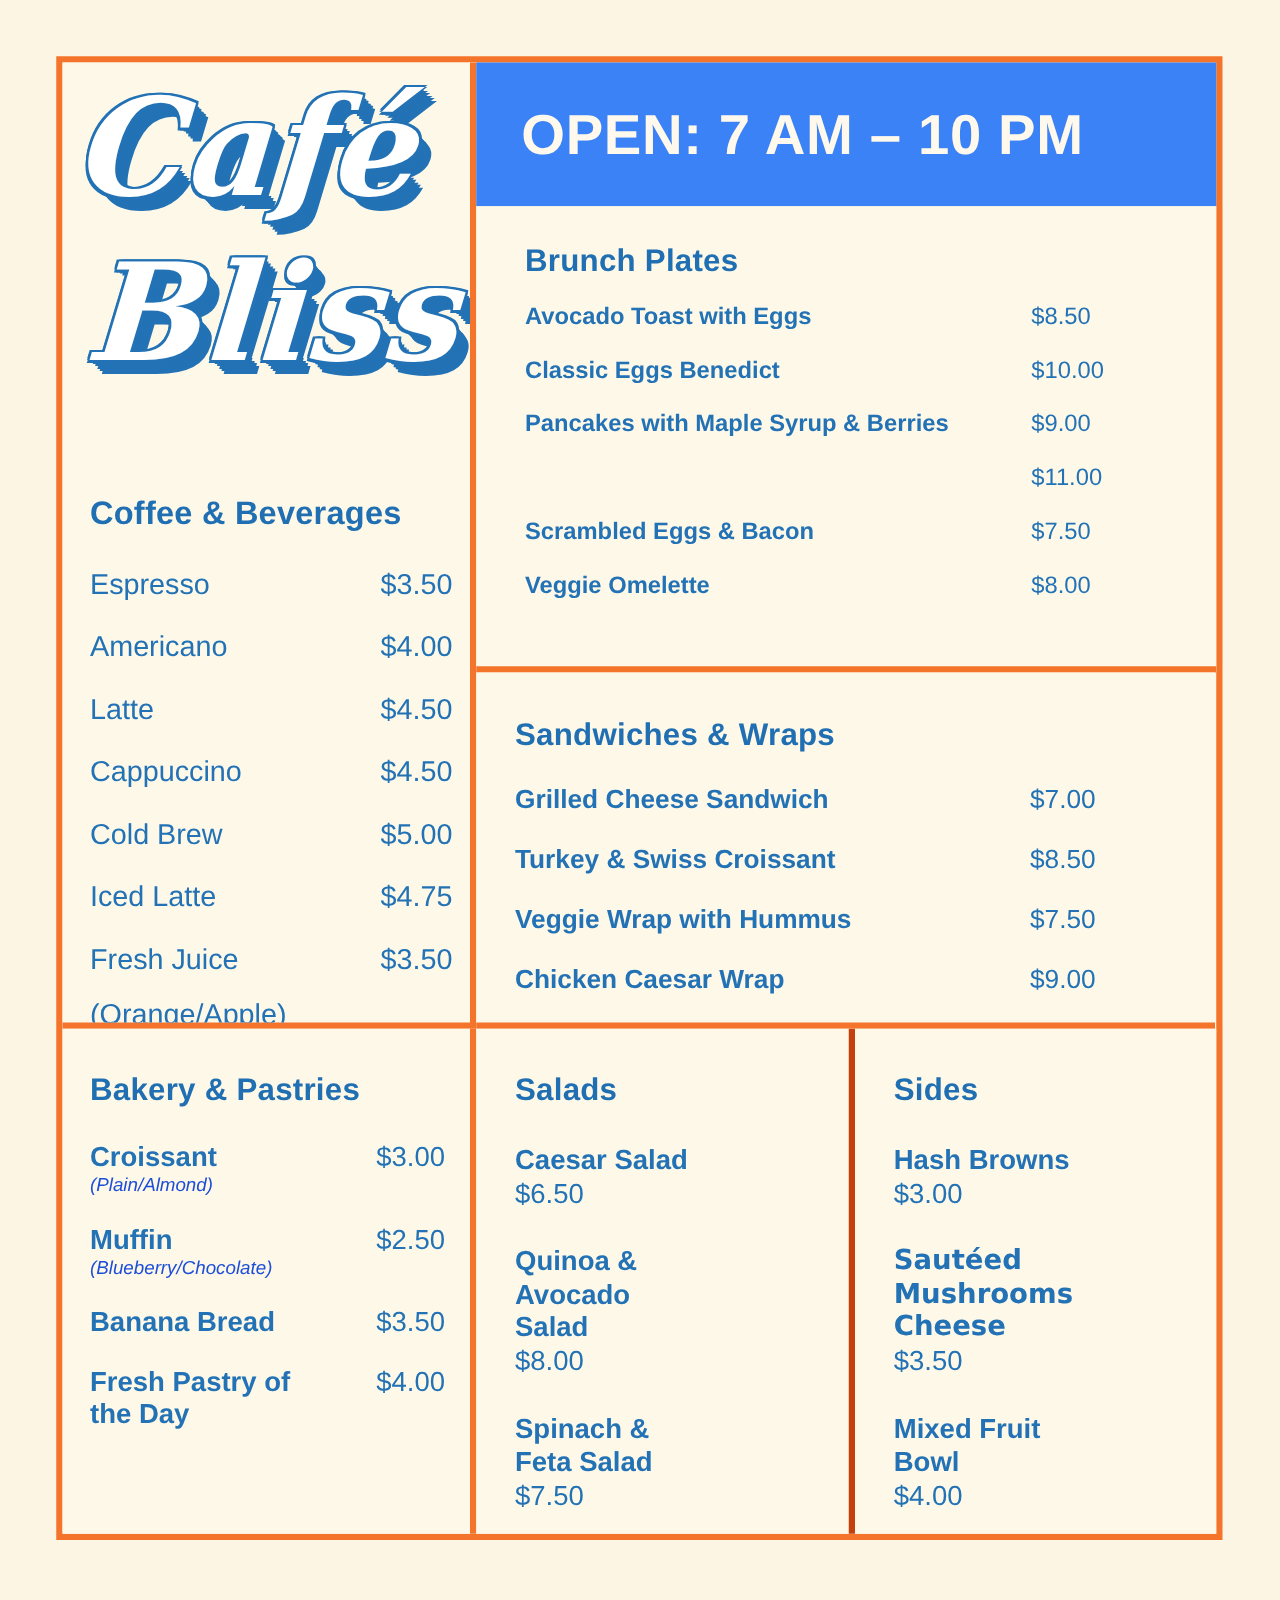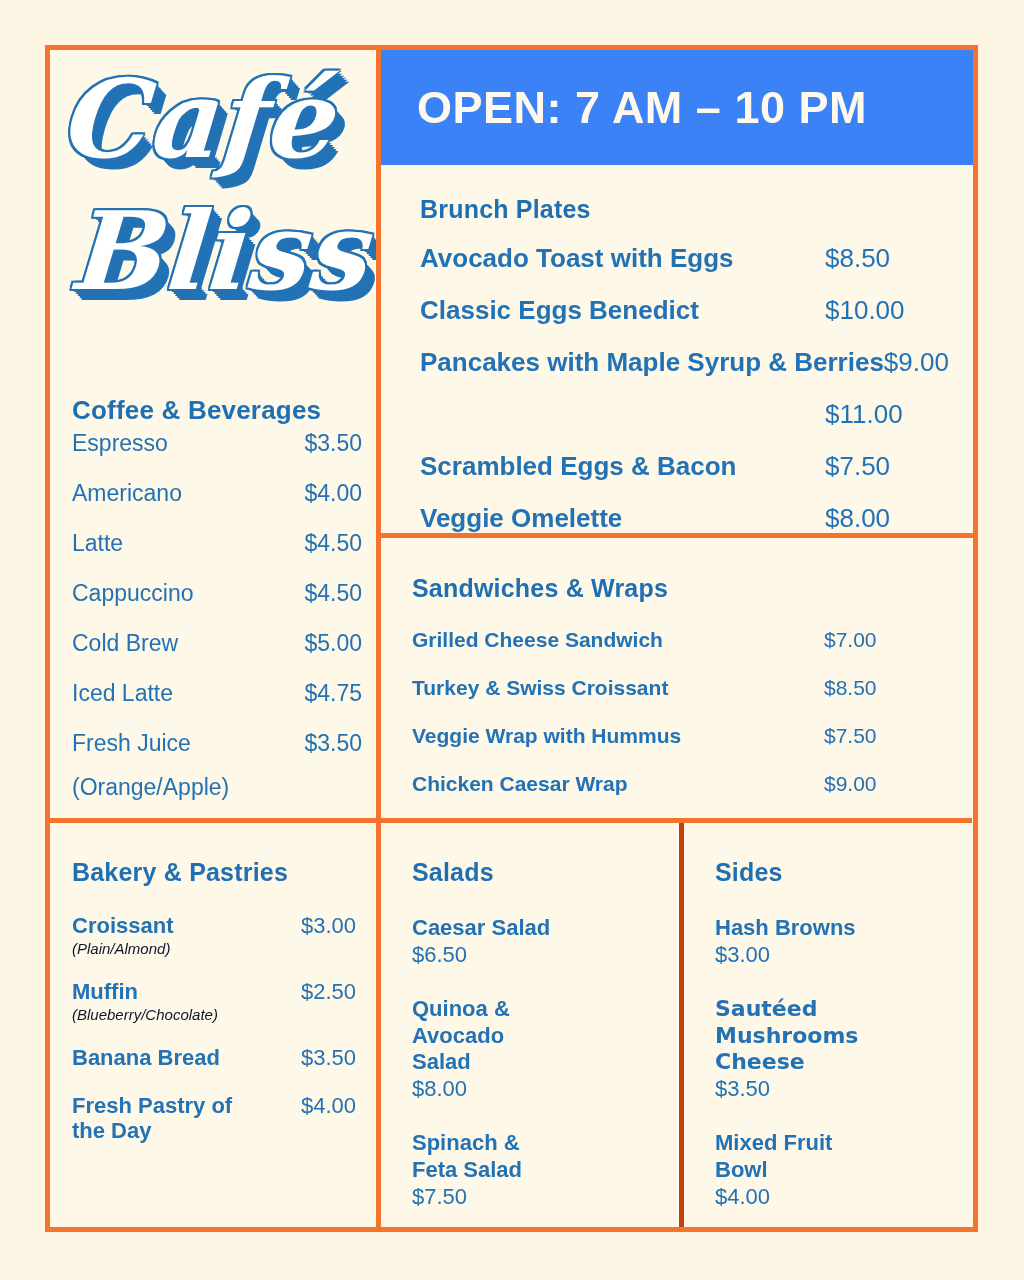--- a/index.html
+++ b/index.html
@@ -119,21 +119,21 @@
   .row {
     display: flex;
     justify-content: space-between;
     align-items: baseline;
     color: #2272B5;
   }
   .row .name  { font-weight: 600; }
   .row .price { font-weight: 600; white-space: nowrap; }
 
   
-  .coffee-list { margin-top: 4px; }
+  .coffee-list { margin-top: 28px; }
   .coffee-list .row {
     font-size: 23px;
     margin-bottom: 23px;
   }
   .coffee-list .row .name  { font-weight: 500; }
   .coffee-list .row .price { font-weight: 500; }
   .coffee-note {
     color: #2272B5;
     font-size: 23px;
     font-weight: 500;
@@ -144,21 +144,21 @@
   #brunch-panel {
     left: 331px;
     top: 115px;
     width: 592px;
     height: 373px;
     border-bottom: 5px solid #F4742B;
   }
   #brunch-panel .inner { padding: 30px 28px 0 39px; }
   #brunch-panel .section-title { font-size: 25px; margin-bottom: 19px; }
   #brunch-panel .row {
-    font-size: 26px;
+    font-size: 19px;
     margin-bottom: 21px;
   }
   #brunch-panel .row .name { flex: 0 0 auto; }
   #brunch-panel .row .price {
     width: 120px;
     text-align: left;
     margin-left: auto;
   }
   #brunch-panel .row .name  { font-weight: bold; }
   #brunch-panel .row .price { font-weight: 500; }
@@ -194,21 +194,21 @@
     border-right: 5px solid #F4742B;
   }
   #bakery-panel .inner { padding: 35px 20px 0 22px; }
   #bakery-panel .section-title { font-size: 25px; margin-bottom: 26px; }
 
   .bakery-item { margin-bottom: 22px; }
   .bakery-item .row { font-size: 22px; }
   .bakery-item .row .name  { font-weight: bold; }
   .bakery-item .row .price { font-weight: 500; }
   .bakery-item .sub {
-    color: #0f172a;
+    color: #1d4ed8;
     font-size: 15px;
     font-style: italic;
     margin-top: 1px;
   }
   .bakery-item .name.two-line { line-height: 1.15; }
 
   #salads-panel {
     left: 331px;
     top: 773px;
     width: 303px;

